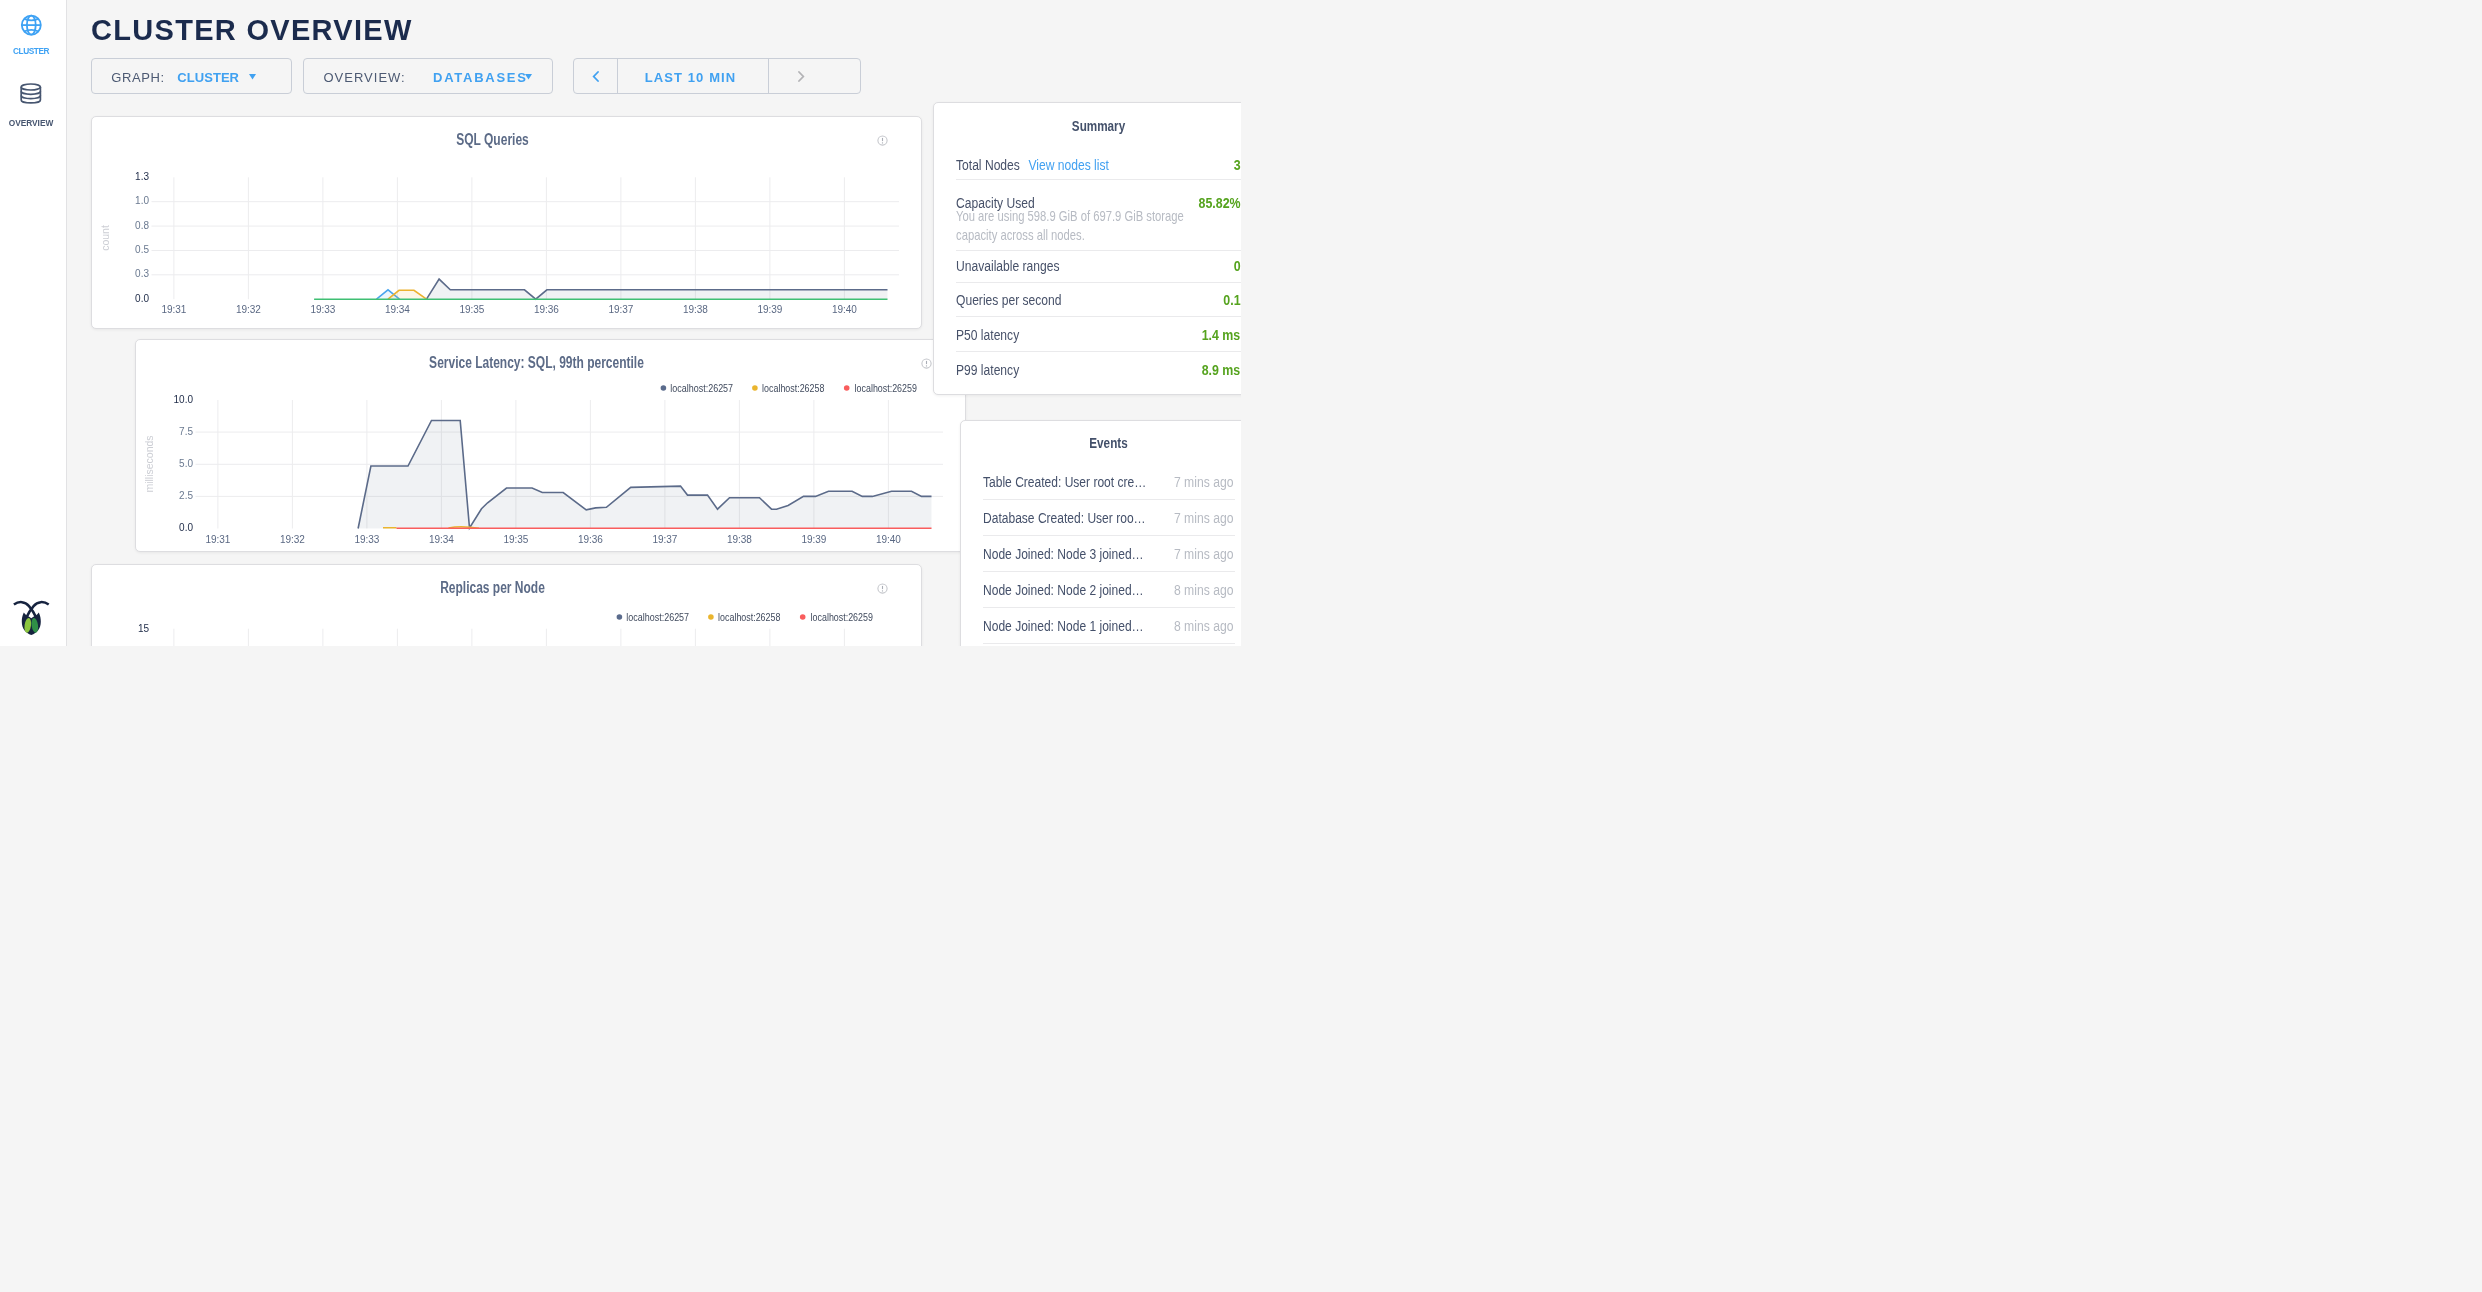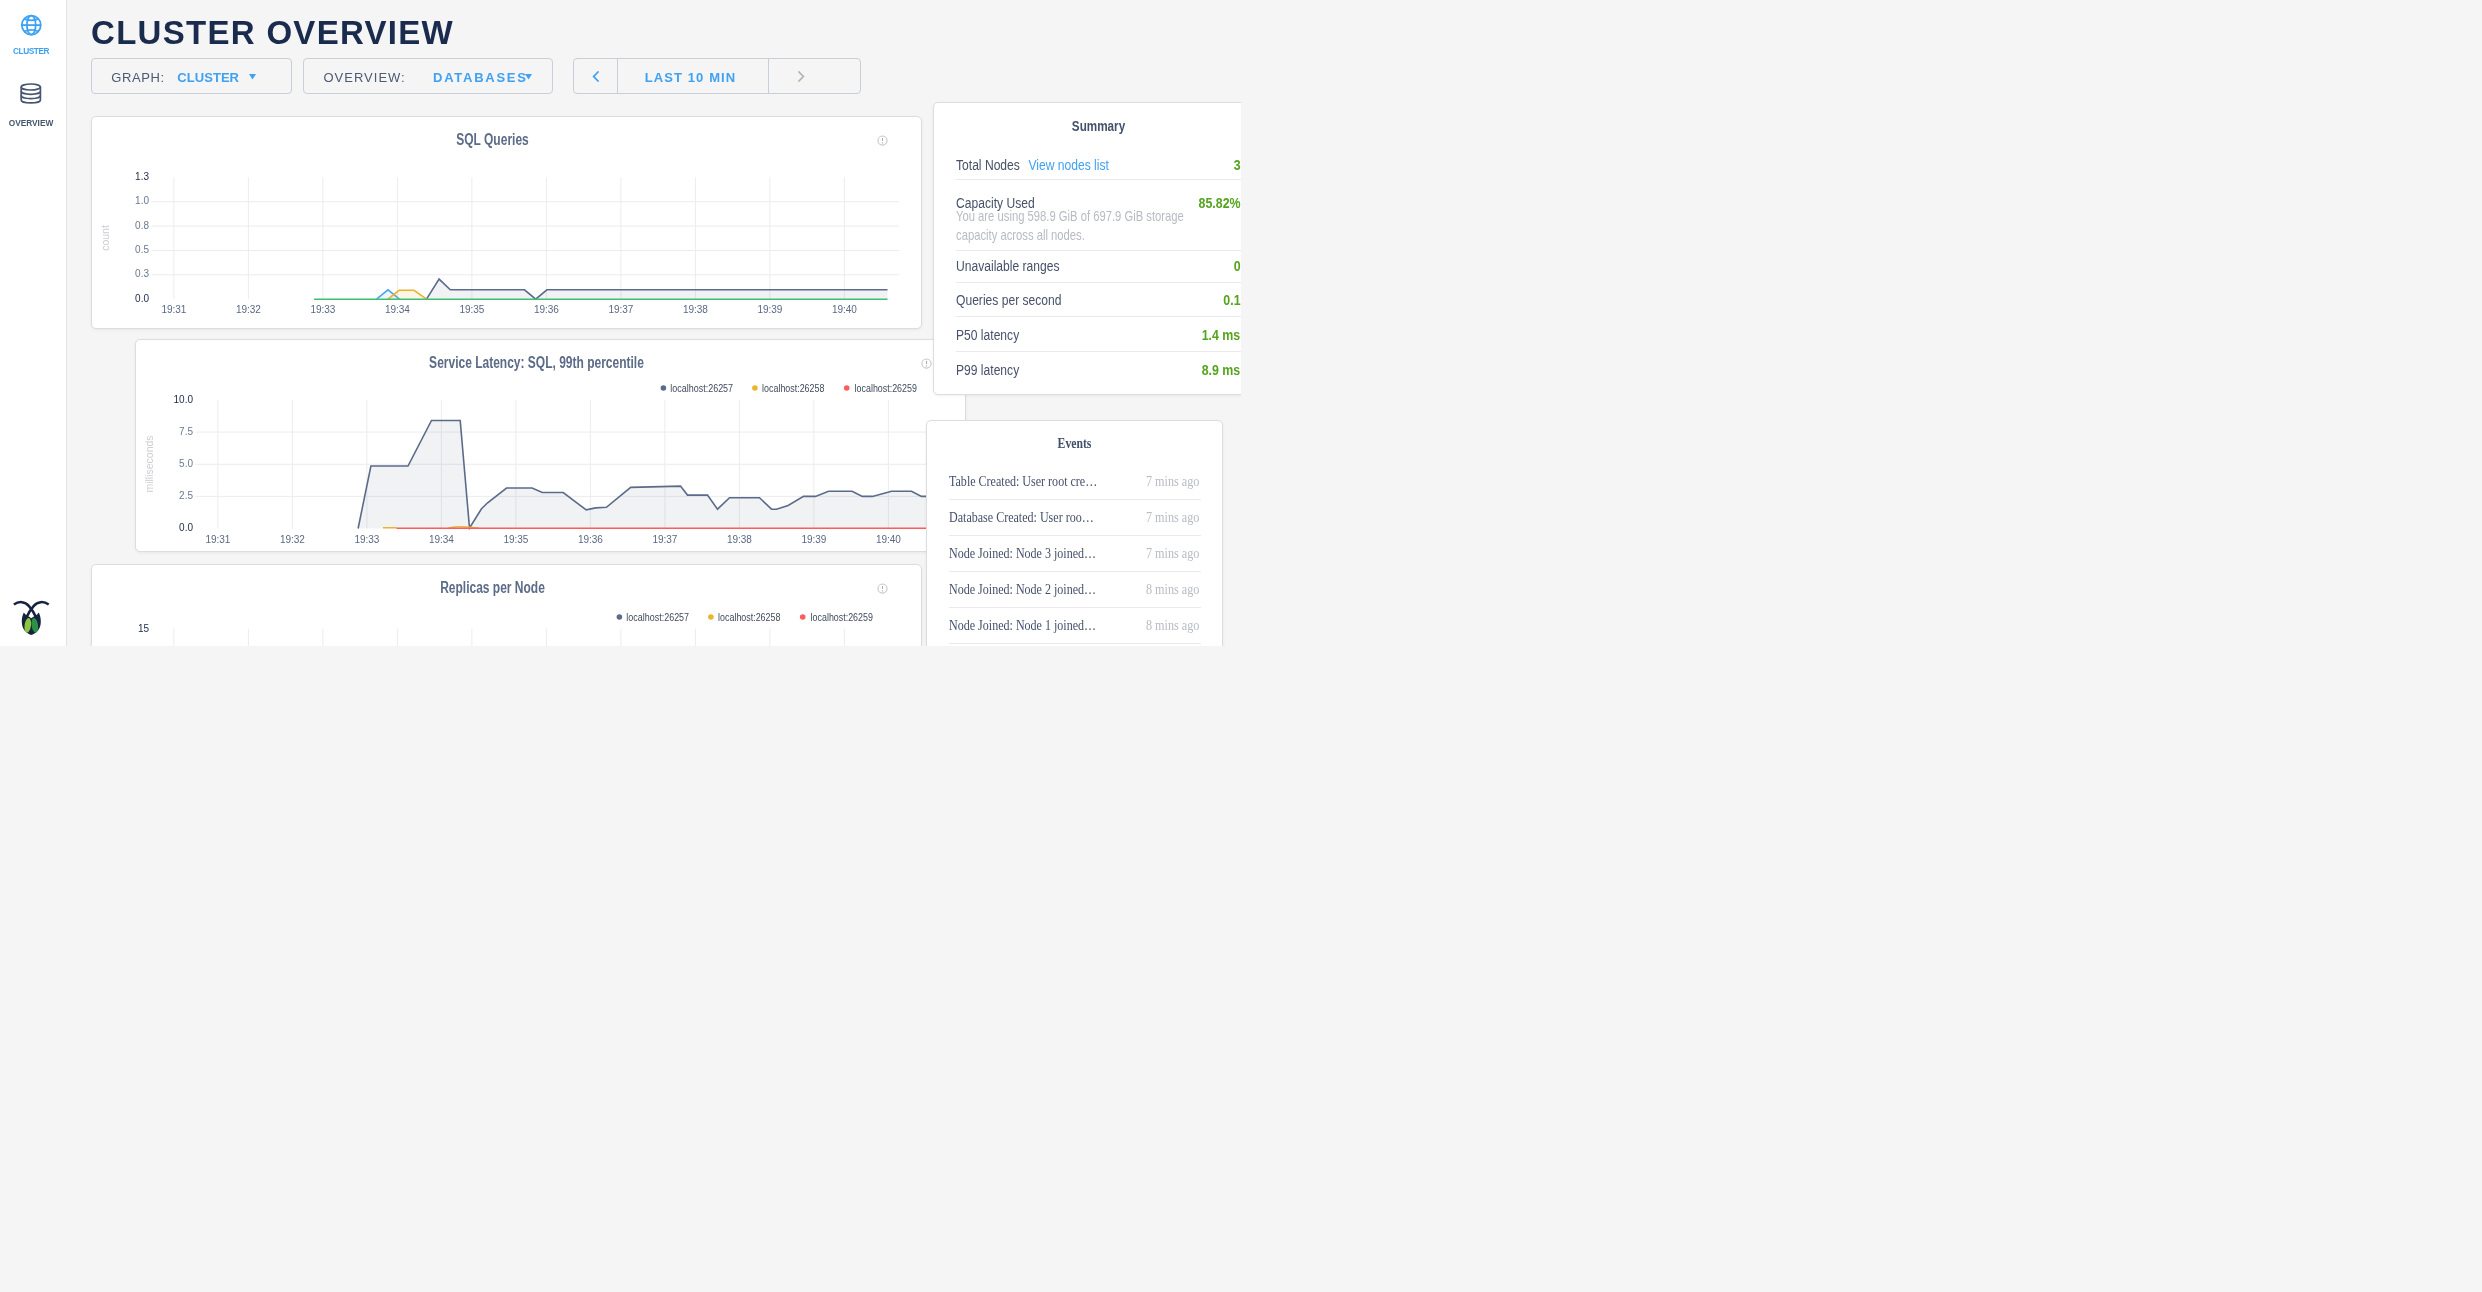--- a/index.html
+++ b/index.html
@@ -1,20 +1,20 @@
 <!DOCTYPE html>
 <html><head>
 <meta charset="utf-8">
 <style>
   * { margin:0; padding:0; box-sizing:border-box; }
   html,body { width:1241px; height:646px; overflow:hidden; }
   body { font-family:"Liberation Sans", sans-serif; background:#f5f5f5; position:relative; }
   .sidebar { position:absolute; left:0; top:0; width:67px; height:646px; background:#fff; border-right:1px solid #e2e2e4; }
   .sb-label { position:absolute; left:0; width:62px; text-align:center; font-size:8.3px; font-weight:bold; }
-  .title { position:absolute; left:91px; top:13.5px; font-size:33px; font-weight:bold; letter-spacing:1.3px; color:#1b2b4d; }
+  .title { position:absolute; left:91px; top:13.5px; font-size:29px; font-weight:bold; letter-spacing:1.3px; color:#1b2b4d; }
   .ctl { position:absolute; top:57.5px; height:36px; border:1px solid #c9ced7; border-radius:4px; }
   .ctl-txt { position:absolute; top:11.5px; font-size:13px; color:#4d5a73; white-space:nowrap; }
   .blue { color:#40a1f1; }
   .card { position:absolute; background:#fff; border:1px solid #dddde0; border-radius:5px; box-shadow:0 1px 3px rgba(0,0,0,0.06); }
   .chart-title { position:absolute; left:0; top:14.2px; width:801px; text-align:center; font-size:16px; font-weight:bold; color:#5c6b87; transform:scaleX(0.75); transform-origin:center; }
   .panel-title { position:absolute; left:0; top:0; width:100%; text-align:center; font-size:15.5px; font-weight:bold; color:#43506a; transform:scaleX(0.755); transform-origin:center; }
   .sl { position:absolute; left:21.5px; font-size:15.5px; color:#475169; transform:scaleX(0.78); transform-origin:0 50%; white-space:nowrap; }
   .sv { position:absolute; right:22.3px; font-size:15.5px; font-weight:bold; color:#55a31e; transform:scaleX(0.8); transform-origin:100% 50%; white-space:nowrap; }
   .el { position:absolute; left:21.5px; font-size:14px; color:#44506a; transform:scaleX(0.86); transform-origin:0 50%; white-space:nowrap; }
   .et { position:absolute; right:22.3px; font-size:14px; color:#b7bbc3; transform:scaleX(0.87); transform-origin:100% 50%; white-space:nowrap; }
@@ -241,21 +241,21 @@
     <div class="divider" style="top:178.5px;"></div>
     <div class="sl" style="top:187.9px;">Queries per second</div>
     <div class="sv" style="top:187.9px;">0.1</div>
     <div class="divider" style="top:213.3px;"></div>
     <div class="sl" style="top:222.9px;">P50 latency</div>
     <div class="sv" style="top:222.9px;">1.4 ms</div>
     <div class="divider" style="top:248.2px;"></div>
     <div class="sl" style="top:257.8px;">P99 latency</div>
     <div class="sv" style="top:257.8px;">8.9 ms</div>
   </div>
-  <div class="card" id="events" style="left:926px; top:420px; width:297px; height:260px;font-family:Liberation Serif, serif;">
+  <div class="card" id="events" style="left:960px; top:420px; width:297px; height:260px;">
     <div class="panel-title" style="top:13.1px;">Events</div>
     <div class="el" style="top:52.5px;">Table Created: User root cre…</div>
     <div class="et" style="top:52.5px;">7 mins ago</div>
     <div class="divider" style="top:78px;"></div>
     <div class="el" style="top:88.5px;">Database Created: User roo…</div>
     <div class="et" style="top:88.5px;">7 mins ago</div>
     <div class="divider" style="top:114px;"></div>
     <div class="el" style="top:124.5px;">Node Joined: Node 3 joined…</div>
     <div class="et" style="top:124.5px;">7 mins ago</div>
     <div class="divider" style="top:150px;"></div>

